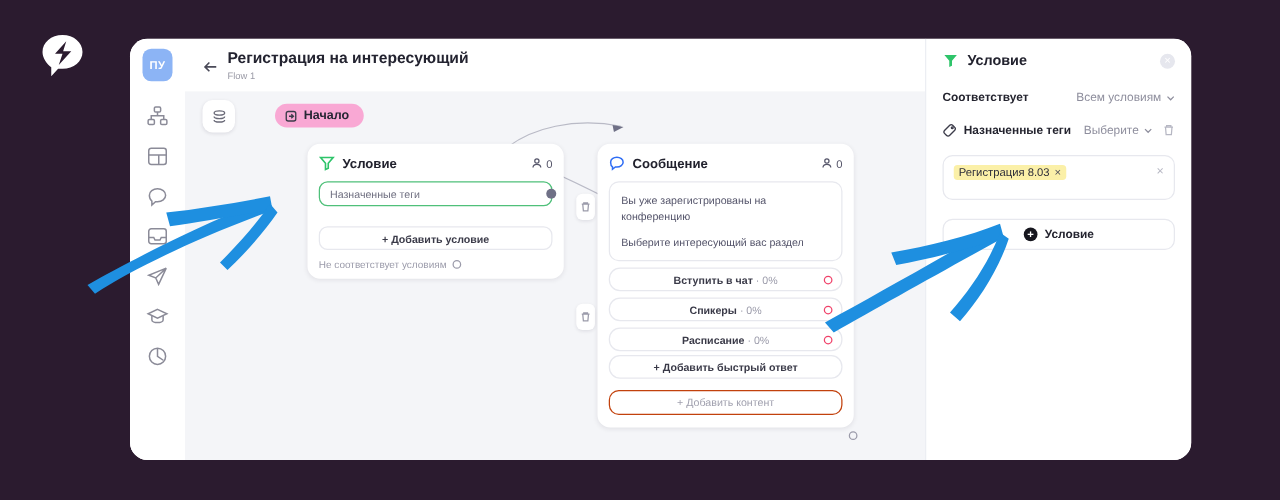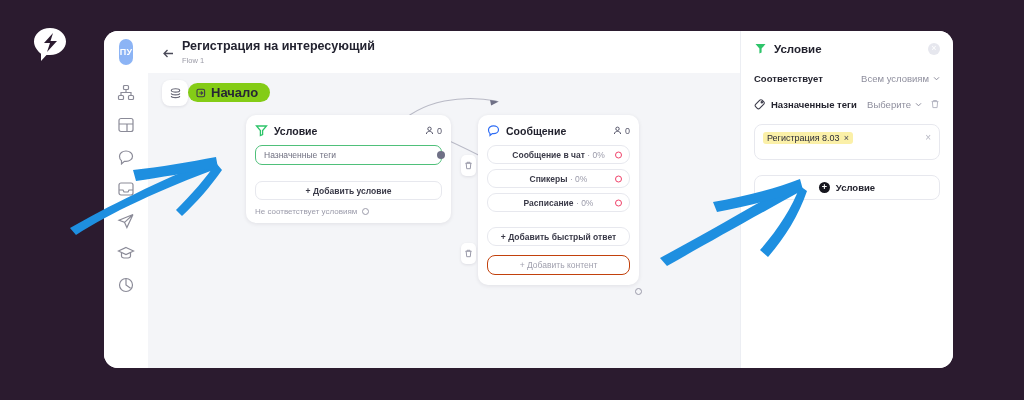--- a/index.html
+++ b/index.html
@@ -30,21 +30,21 @@
   
   .rail {
     width: 44px;
     background: #ffffff;
     display: flex; flex-direction: column; align-items: center;
     padding-top: 8px;
     flex: 0 0 44px;
     position: relative; z-index: 3;
   }
   .rail-avatar {
-    width: 14px; height: 26px; border-radius: 7px;
+    width: 24px; height: 26px; border-radius: 7px;
     background: #8cb4f5; color: #ffffff;
     font-size: 9px; font-weight: bold;
     display: flex; align-items: center; justify-content: center;
     letter-spacing: .3px;
   }
   .rail-icons { margin-top: 19px; display: flex; flex-direction: column; gap: 14px; align-items: center; }
   .rail-icon { width: 18px; height: 18px; color: #8b8b98; display: block; }
   .rail-icon svg { width: 100%; height: 100%; display: block; }
 
   
@@ -69,34 +69,34 @@
 
   .layers-btn {
     position: absolute; left: 14px; top: 7px;
     width: 26px; height: 26px; border-radius: 8px;
     background: #ffffff; display: flex; align-items: center; justify-content: center;
     box-shadow: 0 1px 3px rgba(30,20,45,.10);
   }
   .layers-btn svg { width: 13px; height: 13px; color: #6a6a78; display:block; }
 
   .start-pill {
-    position: absolute; left: 40px; top: 10px;
+    position: absolute; left: 72px; top: 10px;
     height: 19px; padding: 0 12px 0 8px; border-radius: 10px;
-    background: #84cc16; display: flex; align-items: center; gap: 5px;
-    font-size: 13px; color: #272734; font-weight: bold;
+    background: #f9a8d4; display: flex; align-items: center; gap: 5px;
+    font-size: 10px; color: #272734; font-weight: bold;
   }
   .start-pill svg { width: 10px; height: 10px; color: #3c3c4a; display: block; }
 
   
   .node {
     position: absolute; background: #ffffff; border-radius: 10px;
     box-shadow: 0 1px 4px rgba(30,20,45,.09);
   }
   .node-cond { left: 98px; top: 42px; width: 205px; padding: 9px 9px 7px; }
-  .node-msg  { left: 330px; top: 42px; width: 161px; padding: 9px 9px 10px; }
+  .node-msg  { left: 330px; top: 42px; width: 205px; padding: 9px 9px 10px; }
 
   .node-head { display: flex; align-items: center; margin-bottom: 8px; }
   .node-head .ico { width: 13px; height: 13px; margin-right: 6px; display:block; }
   .node-head .ico svg { width: 100%; height: 100%; display: block; }
   .node-title { font-size: 10.5px; font-weight: bold; color: #22222e; }
   .node-count { margin-left: auto; display: flex; align-items: center; gap: 3px; font-size: 9px; color: #56566a; }
   .node-count svg { width: 9px; height: 9px; display:block; color:#56566a; }
 
   .field {
     height: 20px; border: 1px solid #4fc07a; border-radius: 7px;
@@ -124,21 +124,21 @@
     margin-top: 5px; height: 19px; border: 1px solid #e7e8ee; border-radius: 9px;
     display: flex; align-items: center; justify-content: center;
     font-size: 8.5px; color: #3a3a48; font-weight: bold; position: relative;
   }
   .qr .pct { color: #9b9baa; font-weight: normal; }
   .qr .ring {
     position: absolute; right: 7px; top: 50%; transform: translateY(-50%);
     width: 7px; height: 7px; border-radius: 50%; border: 1.5px solid #f0426a;
   }
   .qr-add {
-    margin-top: 15px; height: 19px; border: 1px solid #e7e8ee; border-radius: 9px;
+    margin-top: 3px; height: 19px; border: 1px solid #e7e8ee; border-radius: 9px;
     display: flex; align-items: center; justify-content: center;
     font-size: 8.5px; color: #3a3a48; font-weight: bold;
   }
   .content-add {
     margin-top: 9px; height: 20px; border: 1px solid #c2410c; border-radius: 8px;
     display: flex; align-items: center; justify-content: center;
     font-size: 8.5px; color: #a0a0ae;
   }
   .node-bottom-port {
     position: absolute; right: -3px; bottom: -10px;
@@ -362,22 +362,26 @@
           </span>
           <span class="node-title">Сообщение</span>
           <span class="node-count">
             <svg viewBox="0 0 9 9" fill="none" stroke="currentColor" stroke-width="1">
               <circle cx="4.5" cy="2.8" r="1.7"></circle>
                 <path d="M1.4 8c0-1.7 1.4-2.6 3.1-2.6S7.6 6.3 7.6 8"></path>
             </svg>
             <span>0</span>
           </span>
         </div>
+        <div class="msg-body">
+          <p>Вы уже зарегистрированы на конференцию</p>
+          <p>Выберите интересующий вас раздел</p>
+        </div>
         <div class="qr">
-          <span>Сообщение в чат</span>&nbsp;<span class="pct">· 0%</span>
+          <span>Вступить в чат</span>&nbsp;<span class="pct">· 0%</span>
           <span class="ring"></span>
         </div>
         <div class="qr">
           <span>Спикеры</span>&nbsp;<span class="pct">· 0%</span>
           <span class="ring"></span>
         </div>
         <div class="qr">
           <span>Расписание</span>&nbsp;<span class="pct">· 0%</span>
           <span class="ring"></span>
         </div>

